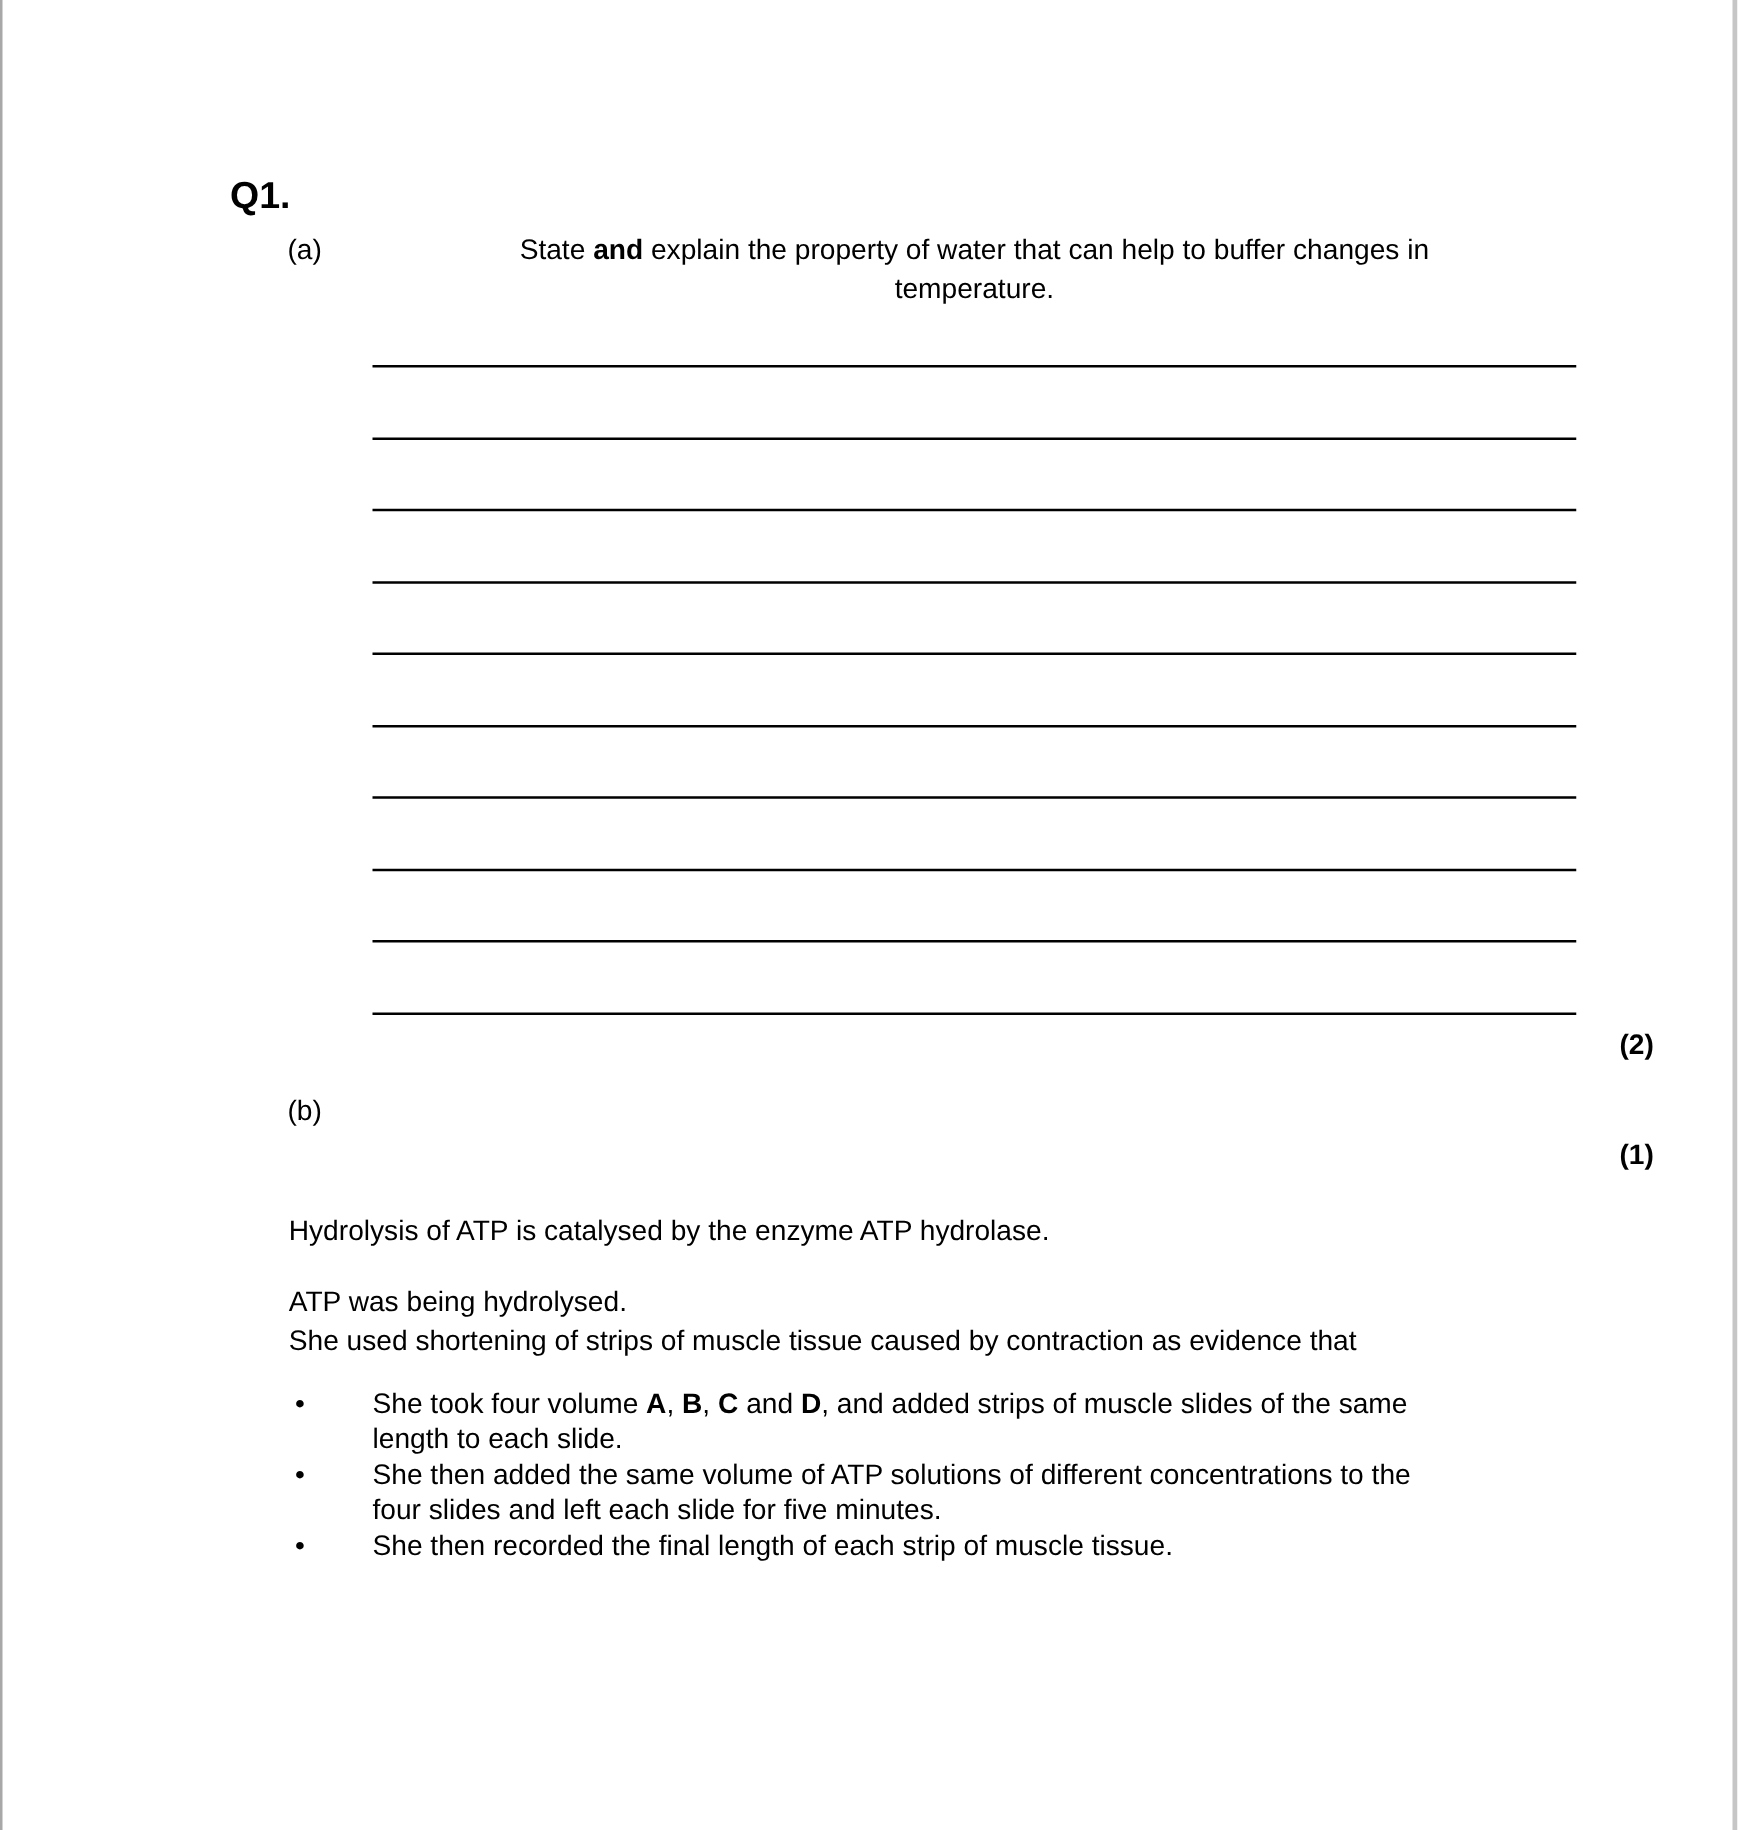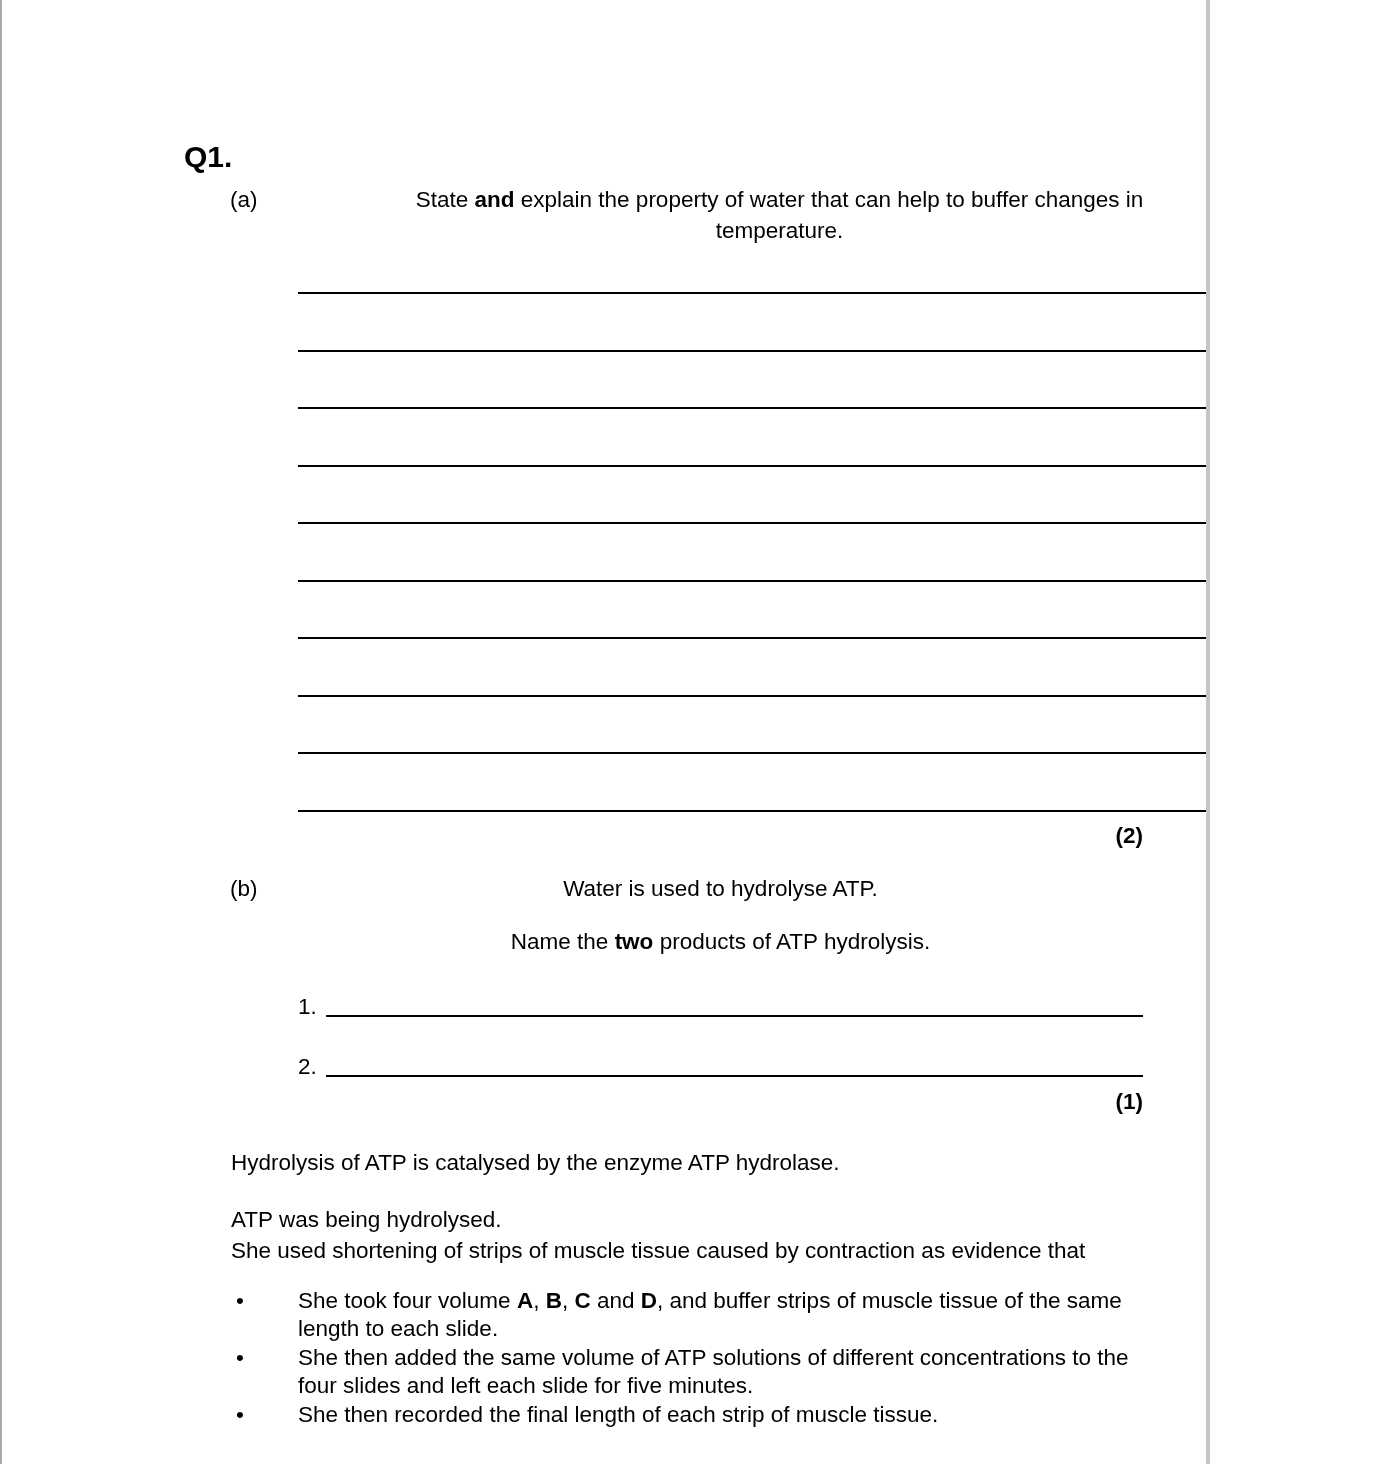--- a/index.html
+++ b/index.html
@@ -3,21 +3,21 @@
 <meta charset="utf-8">
 <style>
   * { margin: 0; padding: 0; box-sizing: border-box; }
   html, body { background: #ffffff; }
   body {
     width: 1390px; height: 1464px;
     font-family: "Liberation Sans", sans-serif;
     color: #000;
   }
   .page {
-    width: 1210px; height: 1464px;
+    width: 1390px; height: 1464px;
     background: #fff;
     border-left: 2px solid #a8a8a8;
     border-right: 4px solid #c6c6c6;
     overflow: hidden;
   }
   .content {
     padding: 140px 63px 0 182px;
     font-size: 22.5px;
     line-height: 31px;
   }
@@ -82,49 +82,37 @@
             <div class="answer-line"></div>
             <div class="answer-line"></div>
           </div>
       </div>
     </div>
 
     <div class="marks-row marks-a">(2)</div>
 
     <div class="part part-b">
       <div class="part-label">(b)</div>
-      <div class="part-body">
-        <p>Water is used to hydrolyse ATP.</p>
-        <p class="pb-name"><span>Name the </span><span class="b">two</span><span> products of ATP hydrolysis.</span></p>
-        <div class="num-row">
-          <span class="num-label">1.</span>
-          <span class="num-fill"></span>
-        </div>
-        <div class="num-row second">
-          <span class="num-label">2.</span>
-          <span class="num-fill"></span>
-        </div>
-      </div>
     </div>
 
     <div class="marks-row marks-b">(1)</div>
 
     <div class="stem">
       <p class="stem-p1">Hydrolysis of ATP is catalysed by the enzyme ATP hydrolase.</p>
       <p class="stem-p2">
         <span class="line">ATP was being hydrolysed.</span>
         <span class="line">She used shortening of strips of muscle tissue caused by contraction as evidence that</span>
       </p>
     </div>
 
     <div class="bullets">
       <div class="bullet">
         <span class="bullet-marker">•</span>
         <span class="bullet-text">
-          <span class="line"><span>She took four volume </span><span class="b">A</span><span>, </span><span class="b">B</span><span>, </span><span class="b">C</span><span> and </span><span class="b">D</span><span>, and buffer strips of muscle tissue of the same</span></span>
+          <span class="line"><span>She took four volume </span><span class="b">A</span><span>, </span><span class="b">B</span><span>, </span><span class="b">C</span><span> and </span><span class="b">D</span><span>, and added strips of muscle slides of the same</span></span>
           <span class="line"><span>length to each slide.</span></span>
         </span>
       </div>
       <div class="bullet">
         <span class="bullet-marker">•</span>
         <span class="bullet-text">
           <span class="line"><span>She then added the same volume of ATP solutions of different concentrations to the</span></span>
           <span class="line"><span>four slides and left each slide for five minutes.</span></span>
         </span>
       </div>

